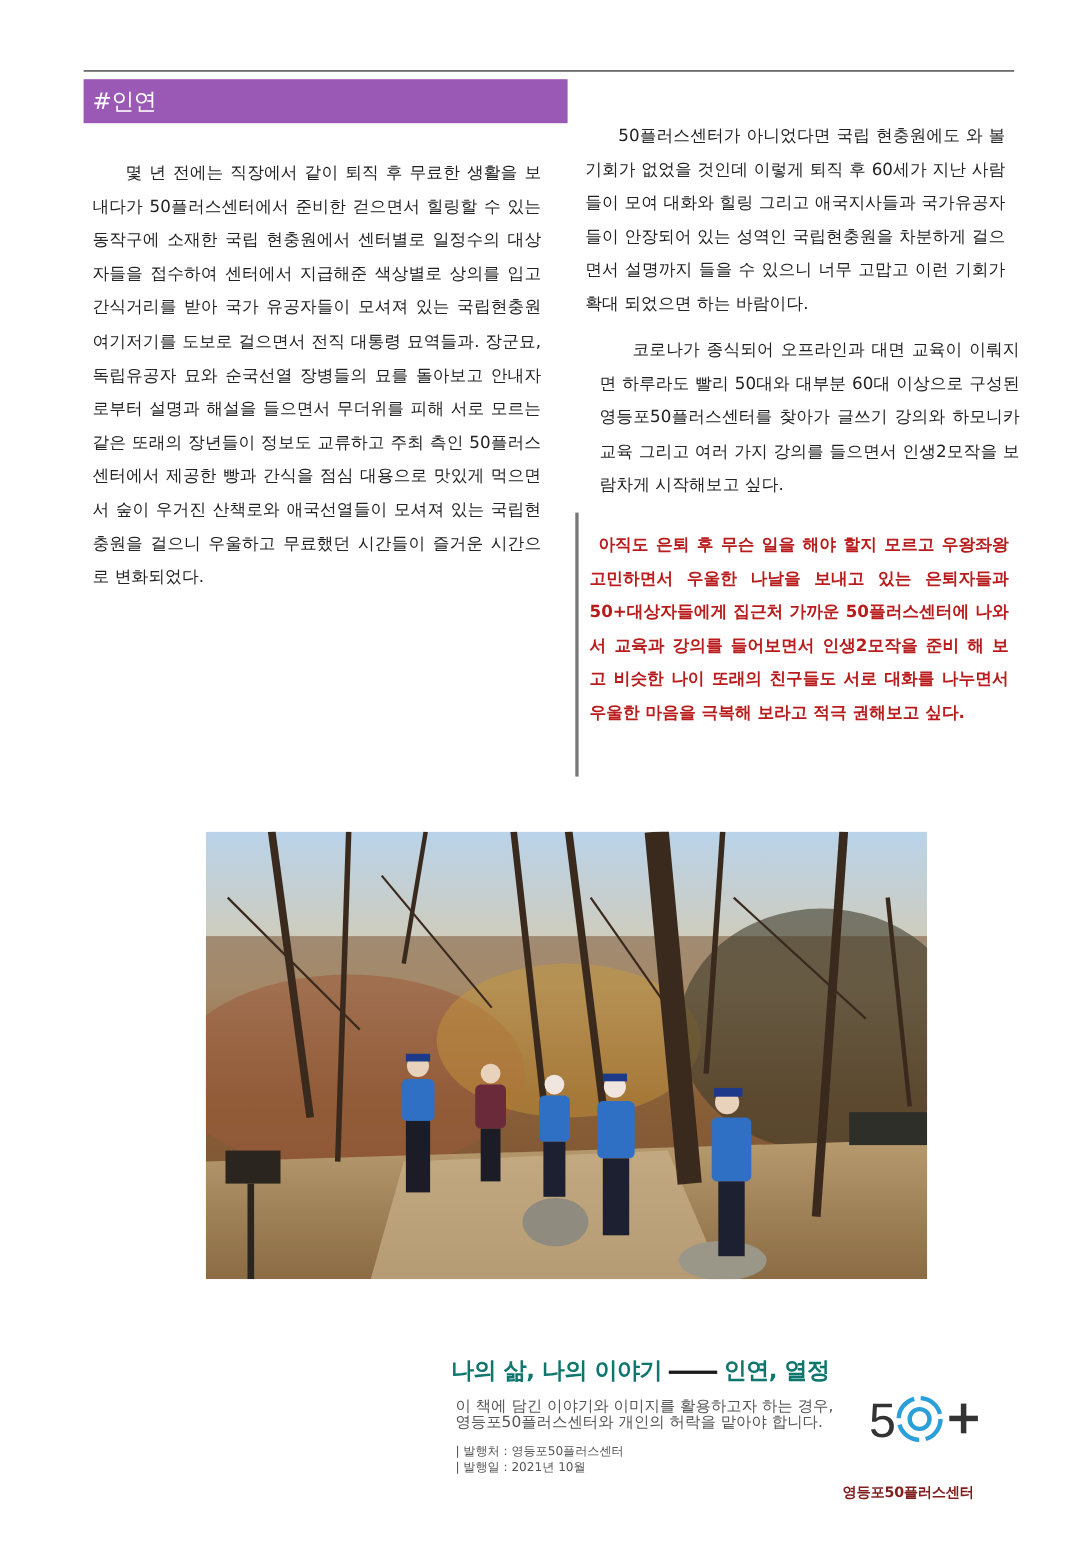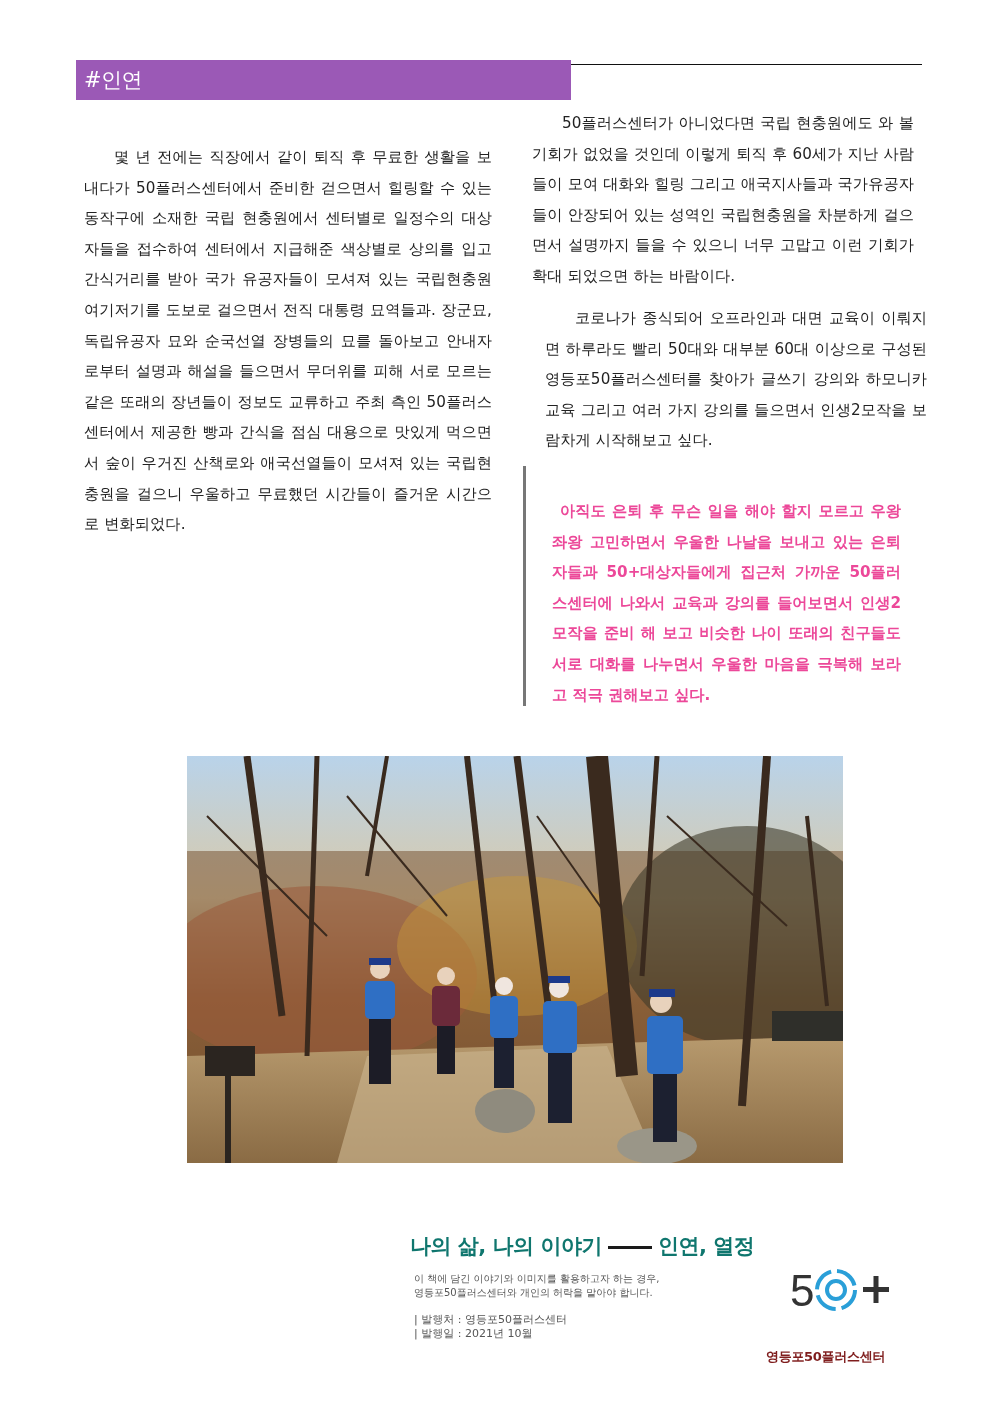--- a/index.html
+++ b/index.html
@@ -2,49 +2,49 @@
 <html><head>
   <meta charset="utf-8">
   <style>
     html, body { margin: 0; padding: 0; background: #ffffff; }
     body {
       width: 992px; height: 1403px; position: relative; overflow: hidden;
       font-family: "DejaVu Sans", "Liberation Sans", sans-serif; color: #222;
     }
     .top-rule { position: absolute; left: 76px; top: 64px; width: 846px; height: 1px; background: #111; }
     .section-header {
-      position: absolute; left: 76px; top: 60px; width: 495px; height: 40px;
+      position: absolute; left: 76px; top: 72px; width: 440px; height: 40px;
       background: #9b59b6; color: #fff; font-size: 21px; line-height: 40px;
       padding-left: 8px; box-sizing: border-box; letter-spacing: -0.5px;
     }
     .para {
       position: absolute; font-size: 15.2px; line-height: 30.6px; text-align: justify;
       letter-spacing: 0.1px; margin: 0; color: #222;
     }
     .para .indent { display: inline-block; width: 30px; }
     #p1 { left: 84px; top: 142px; width: 408px; }
     #p2 { left: 532px; top: 108px; width: 382px; }
     #p3 { left: 532px; top: 303px; width: 382px; margin-left: 13px; }
     .quote {
       position: absolute; left: 523px; top: 466px; width: 394px; height: 240px;
       border-left: 3px solid #777; box-sizing: border-box; padding-left: 10px;
     }
     .quote p {
-      margin: 16px; font-size: 15.2px; line-height: 30.6px; text-align: justify;
-      font-weight: bold; color: #ec4899; padding-top: 14px;
+      margin: 0; font-size: 15.2px; line-height: 30.6px; text-align: justify;
+      font-weight: bold; color: #b91c1c; padding-top: 14px;
     }
     .photo {
       position: absolute; left: 187px; top: 756px; width: 656px; height: 407px; overflow: hidden;
     }
     .footer-title {
       position: absolute; left: 410px; top: 1232px; font-size: 21px; font-weight: bold;
       color: #0f766e; letter-spacing: -0.5px; white-space: nowrap;
     }
     .footer-title .dash { display: inline-block; width: 44px; height: 3px; background: #1a1a1a; vertical-align: middle; margin: 0 6px; }
-    .footer-note { position: absolute; left: 414px; top: 1272px; font-size: 10px; line-height: 14px; color: #555; }
+    .footer-note { position: absolute; left: 414px; top: 1272px; font-size: 14px; line-height: 14px; color: #555; }
     .footer-meta { position: absolute; left: 414px; top: 1313px; font-size: 11px; line-height: 14px; color: #555; }
     .logo { position: absolute; left: 770px; top: 1262px; width: 145px; height: 80px; }
     .logo-text { position: absolute; left: 766px; top: 1348px; font-size: 13px; font-weight: bold; color: #7f1d1d; letter-spacing: -0.3px; }
   </style>
 </head>
 <body>
 
 <div class="top-rule"></div>
 
 <div class="section-header">

